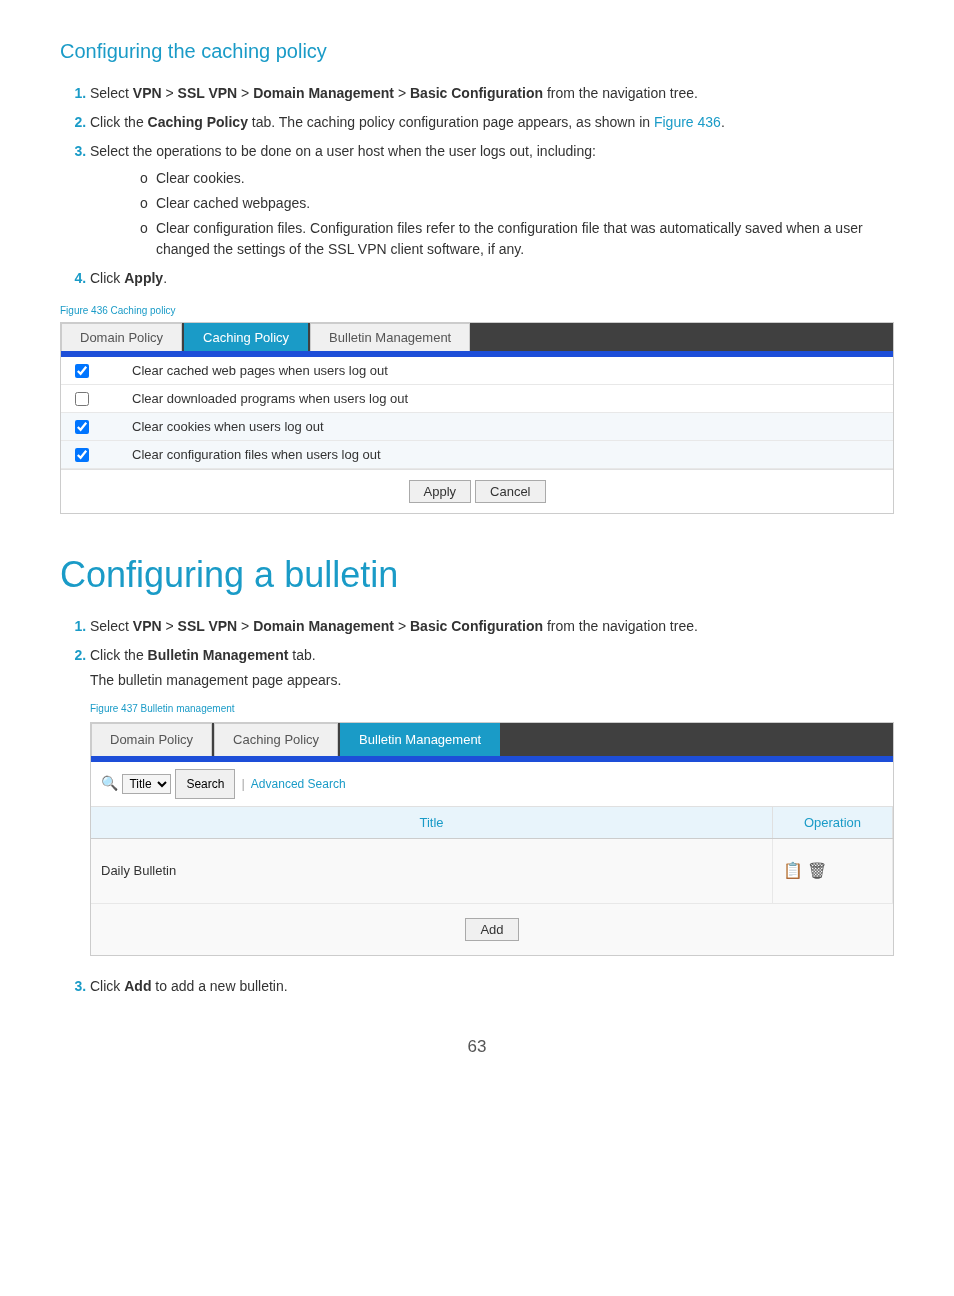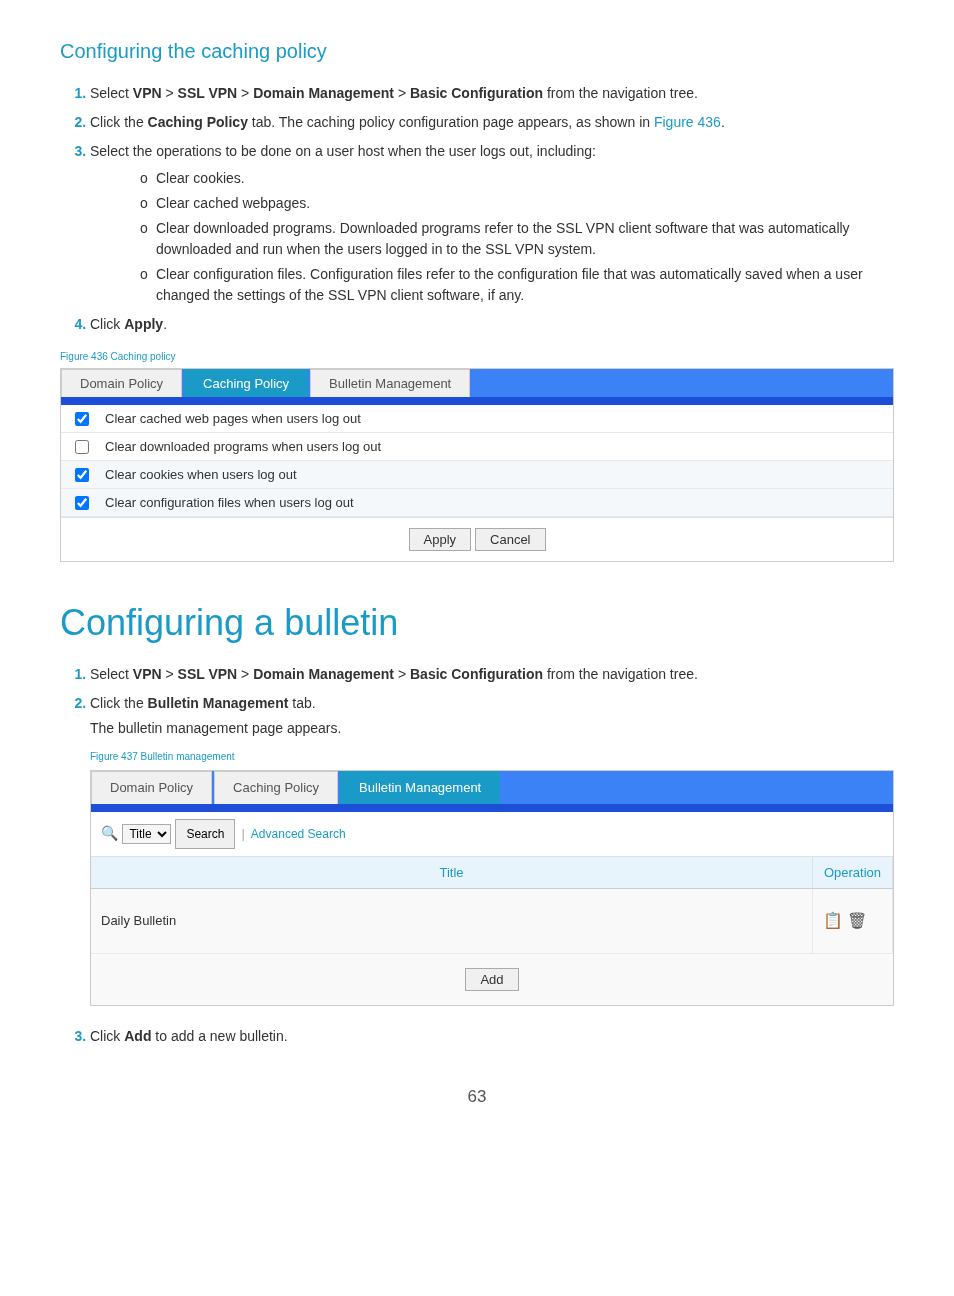--- a/index.html
+++ b/index.html
@@ -65,22 +65,22 @@
       margin-bottom: 6px;
       margin-top: 14px;
     }
     .figure-box {
       border: 1px solid #ccc;
       margin-bottom: 20px;
       background: #f9f9f9;
     }
     .tabs {
       display: flex;
-      border-bottom: 8px solid #1d4ed8;
-      background: #3b82f6;
+      border-bottom: 6px solid #1d4ed8;
+      background: #404040;
     }
     .tab {
       padding: 6px 18px;
       font-size: 13px;
       color: #555;
       border: 1px solid #ccc;
       border-bottom: none;
       background: #f0f0f0;
       cursor: pointer;
       margin-right: 2px;
@@ -93,20 +93,21 @@
     .table-container {
       background: #fff;
     }
     .checkbox-row {
       display: flex;
       align-items: center;
       padding: 6px 14px;
       border-bottom: 1px solid #e8e8e8;
       font-size: 13px;
       background: #fff;
+      gap: 27px;
     }
     .checkbox-row:last-of-type {
       border-bottom: none;
     }
     .checkbox-row.alt {
       background: #f4f8fb;
     }
     .checkbox-cell {
       width: 30px;
       display: flex;
@@ -224,21 +225,20 @@
       Select <b>VPN</b> &gt; <b>SSL VPN</b> &gt; <b>Domain Management</b> &gt; <b>Basic Configuration</b> from the navigation tree.
     </li>
     <li>
       Click the <b>Caching Policy</b> tab. The caching policy configuration page appears, as shown in <span style="color:#1a9bc7;">Figure 436</span>.
     </li>
     <li>
       Select the operations to be done on a user host when the user logs out, including:
       <ul class="bullet-list">
         <li>Clear cookies.</li>
         <li>Clear cached webpages.</li>
-        <li>Clear downloaded programs. Downloaded programs refer to the SSL VPN client software that was automatically downloaded and run when the users logged in to the SSL VPN system.</li>
         <li>Clear configuration files. Configuration files refer to the configuration file that was automatically saved when a user changed the settings of the SSL VPN client software, if any.</li>
       </ul>
     </li>
     <li>
       Click <b>Apply</b>.
     </li>
   </ol>
 
   <div class="figure-title">Figure 436 Caching policy</div>
   <div class="figure-box">
@@ -304,21 +304,21 @@
             <option>Title</option>
           </select>
           <button class="search-btn">Search</button>
           <span class="separator">|</span>
           <a class="advanced-link">Advanced Search</a>
         </div>
         <table class="bulletin-table">
           <thead>
             <tr>
               <th>Title</th>
-              <th style="width:80px;">Operation</th>
+              <th style="width:120px;">Operation</th>
             </tr>
           </thead>
           <tbody>
             <tr>
               <td>Daily Bulletin</td>
               <td>
                 <div class="operation-icons">
                   <span class="op-icon" title="Edit">📋</span>
                   <span class="op-icon" title="Delete">🗑</span>
                 </div>

